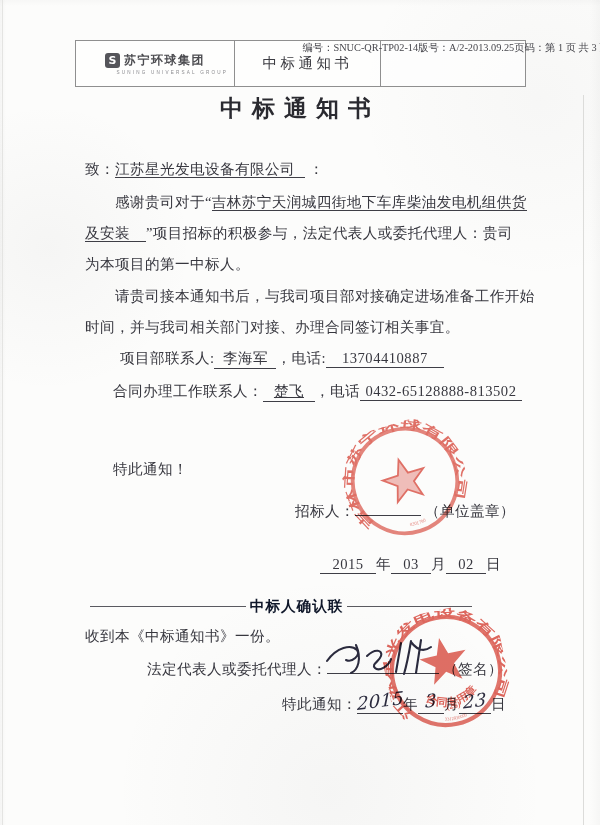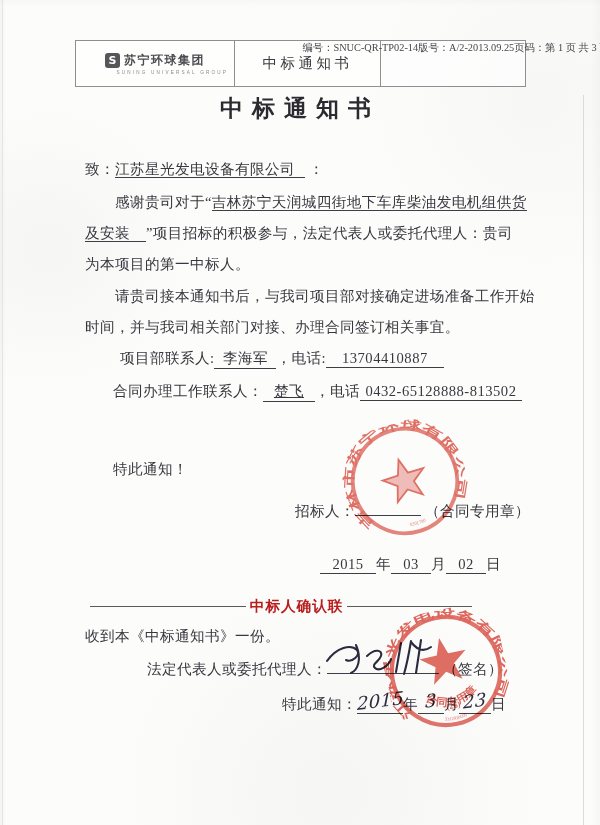--- a/index.html
+++ b/index.html
@@ -45,21 +45,21 @@
   .line{font-size:14.6px;letter-spacing:.4px;color:#37373f;white-space:nowrap;}
   .u{border-bottom:1px solid #3e3e46;}
   .blank{display:inline-block;border-bottom:1px solid #3e3e46;text-align:center;}
   .num{font-family:"Liberation Serif","DejaVu Serif",serif;letter-spacing:.5px;}
 
   
   .divider{left:90px;top:597px;width:382px;display:flex;align-items:center;}
   .dline{border-top:1px solid #5a5a60;height:0;}
   .dl-left{flex:1.25;}
   .dl-right{flex:1;}
-  .div-title{font-size:14.6px;font-weight:bold;letter-spacing:1px;margin:0 4px;color:#b91c1c;}
+  .div-title{font-size:14.6px;font-weight:bold;letter-spacing:1px;margin:0 4px;color:#0f172a;}
 
   
   .hw{display:inline-block;font-family:"DejaVu Serif",serif;font-style:italic;
     color:#2b2b3e;font-size:18px;transform:rotate(-7deg) skewX(-8deg);position:relative;top:-2px;z-index:6;}
   .sig-blank{display:inline-block;width:112px;border-bottom:1px solid #3e3e46;position:relative;height:14px;vertical-align:baseline;}
   .sig-svg{position:absolute;left:-6px;bottom:-6px;z-index:6;}
 
   
   .stamp{position:absolute;z-index:4;mix-blend-mode:multiply;pointer-events:none;}
   #stamp1{left:344px;top:423px;width:122px;height:116px;transform:rotate(-17deg);opacity:.82;}
@@ -108,21 +108,21 @@
 <div class="abs line" style="left:113px;top:349px;margin-left:7px;">
   <span>项目部联系人:</span><span class="blank" style="width:62px;"><span>李海军</span></span><span>，电话:</span><span class="blank num" style="width:118px;"><span>13704410887</span></span>
 </div>
 <div class="abs line" style="left:113px;top:382px;">
   <span>合同办理工作联系人：</span><span class="blank" style="width:52px;text-decoration:underline;"><span>楚飞</span></span><span>，电话</span><span class="blank num" style="width:162px;"><span>0432-65128888-813502</span></span>
 </div>
 <div class="abs line" style="left:113px;top:413px;margin-top:47px;">特此通知！</div>
 
 <div class="abs line" style="left:295px;top:501px;">
   <span>招标人：</span><span class="blank" style="width:66px;height:14px;"></span>
-  <span>（合同专用章）</span>
+  <span>（单位盖章）</span>
 </div>
 <div class="abs line" style="left:320px;top:555px;">
   <span class="blank num" style="width:56px;">2015</span><span>年</span><span class="blank num" style="width:40px;">03</span><span>月</span><span class="blank num" style="width:40px;">02</span><span>日</span>
 </div>
 
 <div class="abs divider">
   <span class="dline dl-left"></span>
   <span class="div-title">中标人确认联</span>
   <span class="dline dl-right"></span>
 </div>

